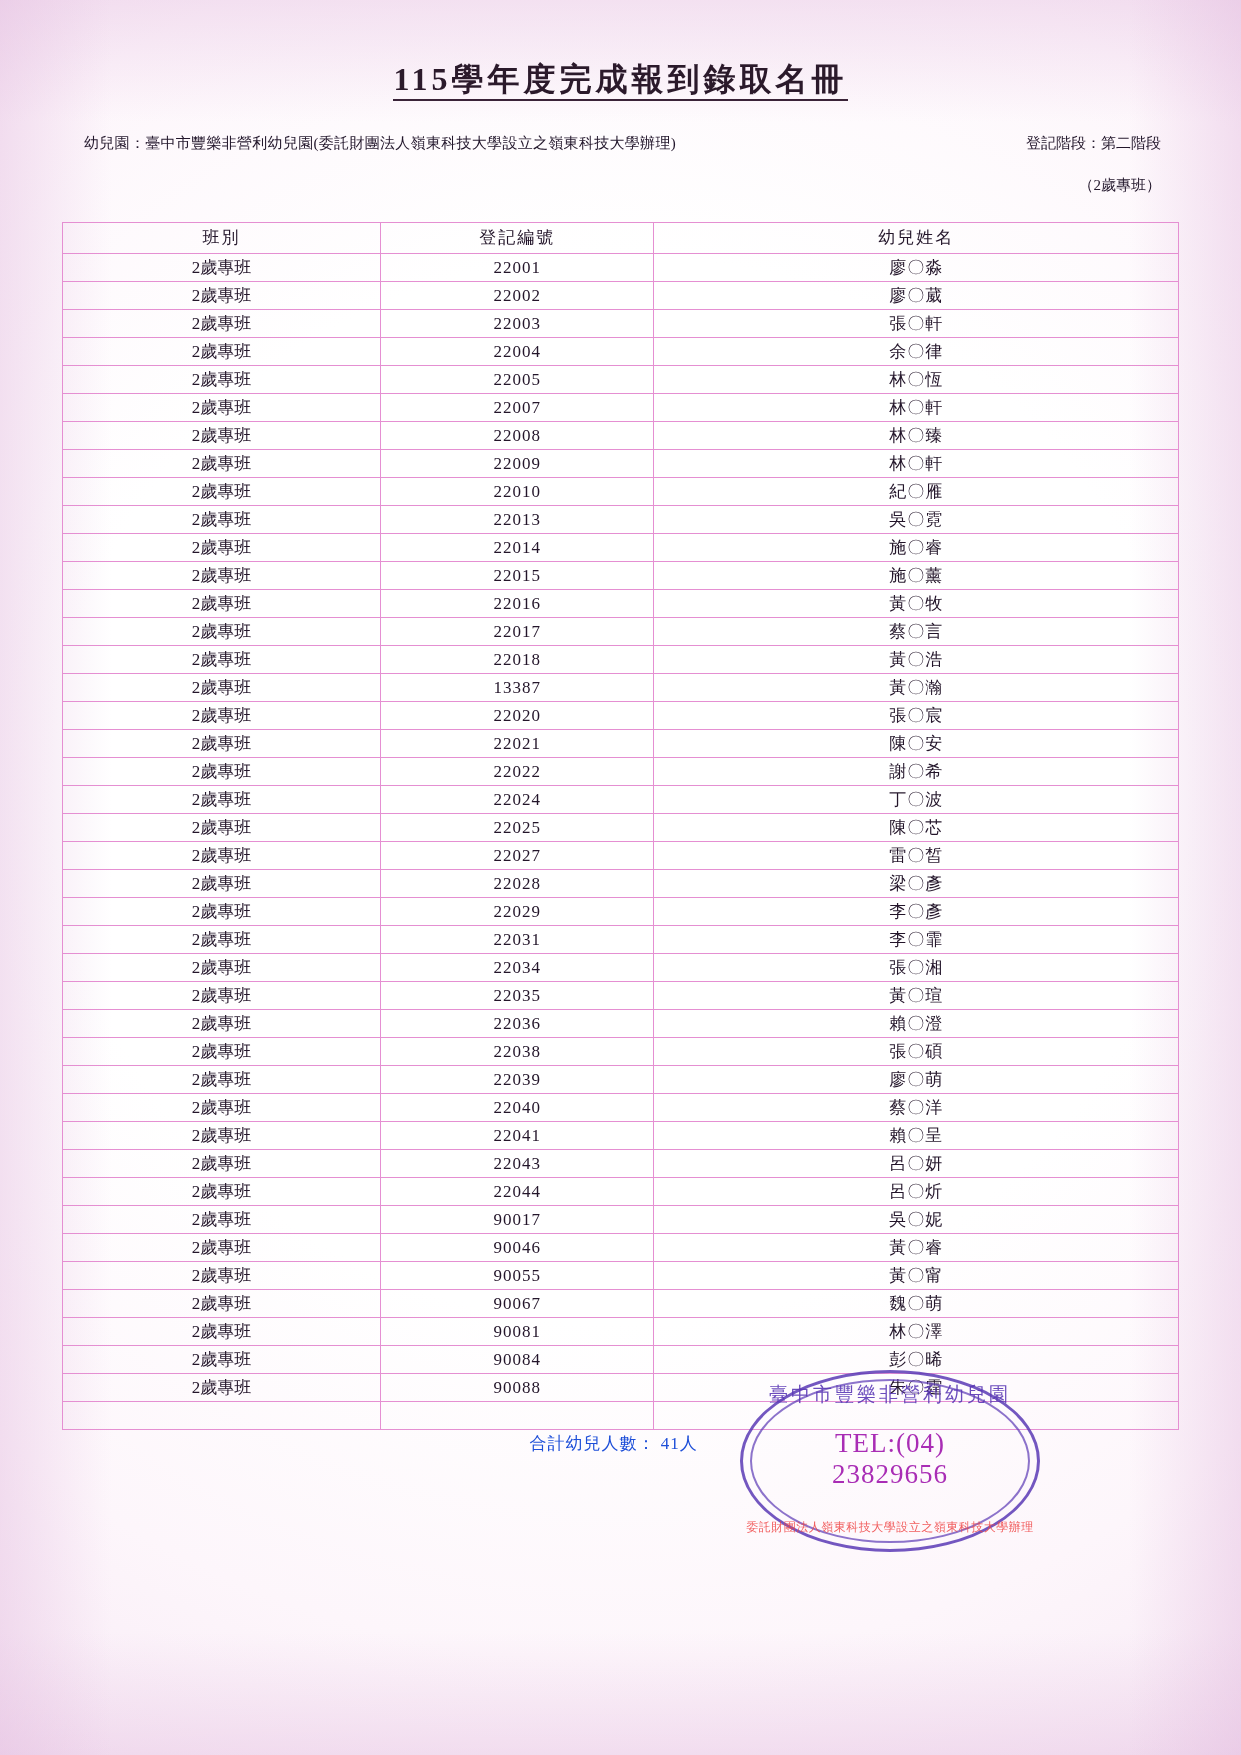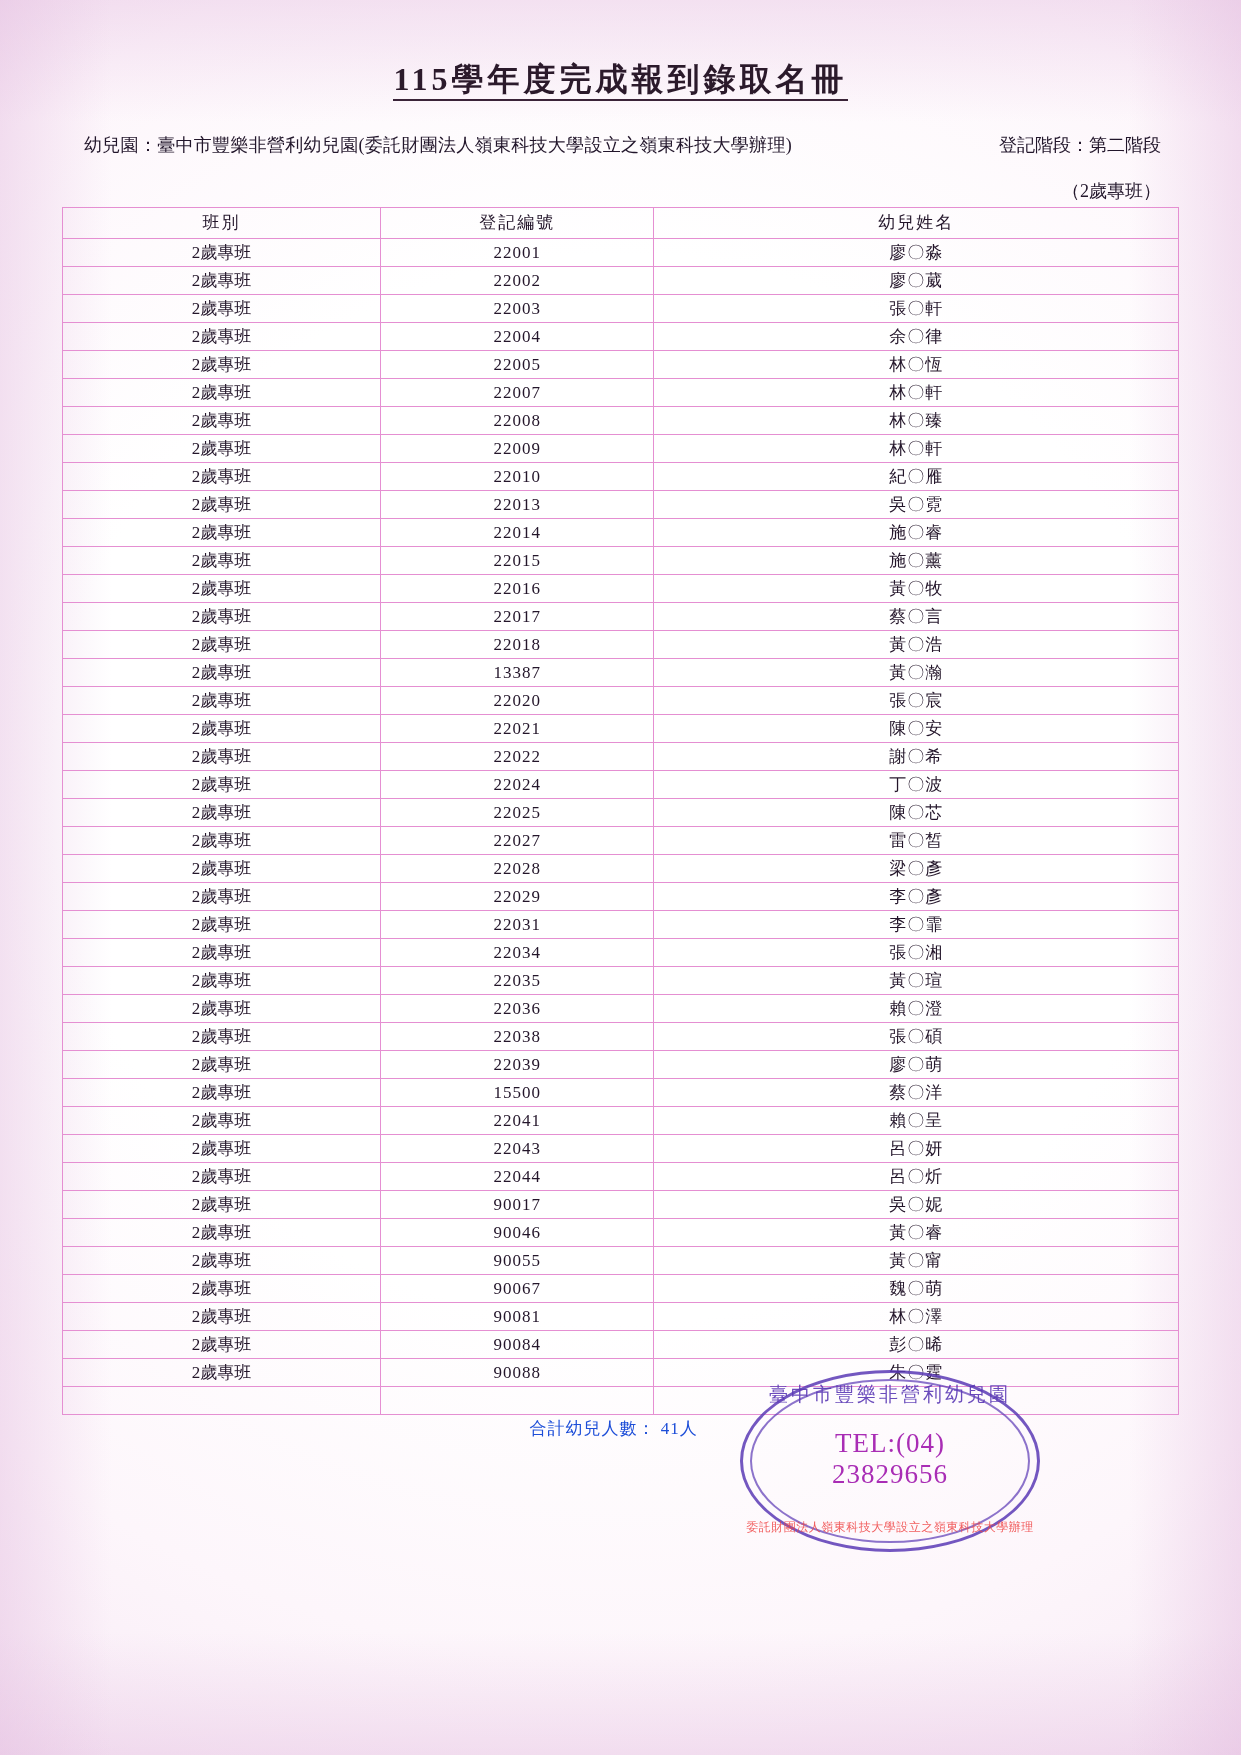--- a/index.html
+++ b/index.html
@@ -55,21 +55,21 @@
     border-bottom: 2px solid #3a2338;
     padding-bottom: 2px;
   }
 
   
   .header-row {
     margin-top: 30px;
     display: flex;
     align-items: flex-start;
     justify-content: space-between;
-    font-size: 18px;
+    font-size: 15px;
     color: #22162b;
     line-height: 1.5;
     gap: 8px;
   }
   .school-line {
     padding-left: 22px;
     letter-spacing: 0.3px;
     white-space: nowrap;
   }
   .stage-block {
@@ -78,21 +78,21 @@
     white-space: nowrap;
   }
   .stage-block .stage-sub {
     display: block;
     text-align: right;
     margin-top: 19px;
   }
 
   
   table.roster {
-    margin-top: 2px;
+    margin-top: 26px;
     width: 100%;
     border-collapse: collapse;
     table-layout: fixed;
     color: #23152a;
   }
   table.roster th,
   table.roster td {
     border: 1px solid #e58fd2;
     height: 27px;
     text-align: center;
@@ -364,21 +364,21 @@
           <td class="reg">22038</td>
           <td class="name">張〇碩</td>
         </tr>
         <tr>
           <td class="cls">2歲專班</td>
           <td class="reg">22039</td>
           <td class="name">廖〇萌</td>
         </tr>
         <tr>
           <td class="cls">2歲專班</td>
-          <td class="reg">15500</td>
+          <td class="reg">22040</td>
           <td class="name">蔡〇洋</td>
         </tr>
         <tr>
           <td class="cls">2歲專班</td>
           <td class="reg">22041</td>
           <td class="name">賴〇呈</td>
         </tr>
         <tr>
           <td class="cls">2歲專班</td>
           <td class="reg">22043</td>

